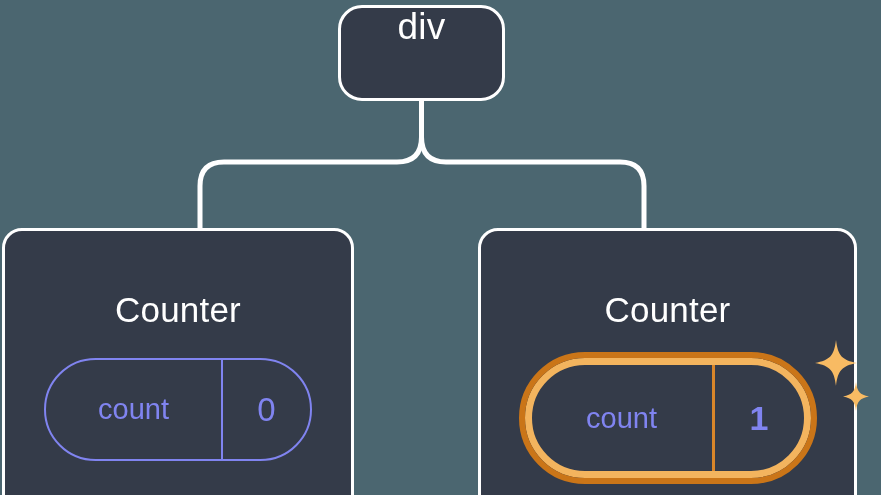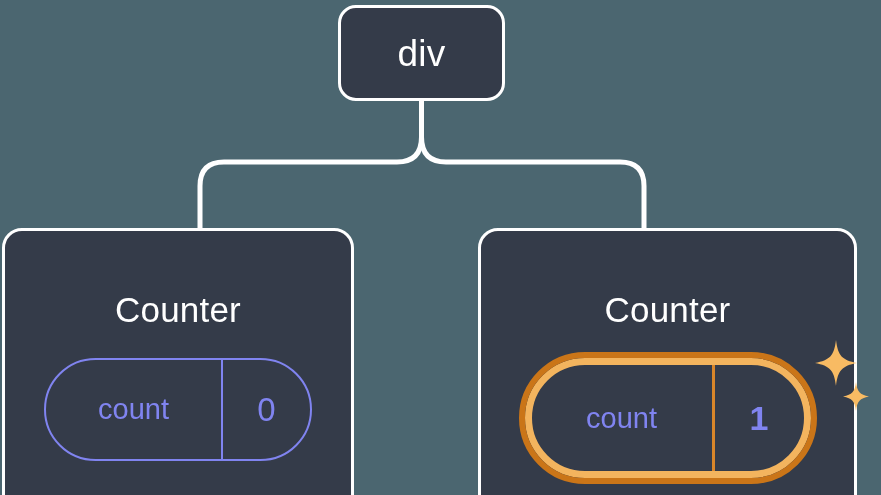--- a/index.html
+++ b/index.html
@@ -40,21 +40,21 @@
     flex-direction: column;
     align-items: center;
   }
 
   
   .node-root {
     left: 338px;
     top: 5px;
     width: 167px;
     height: 96px;
-    justify-content: center;
+    border-radius: 24px;
   }
   .node-root .node-title {
     font-size: 37px;
     line-height: 1;
     color: #ffffff;
     letter-spacing: 0.2px;
   }
 
   
   .node-child {

